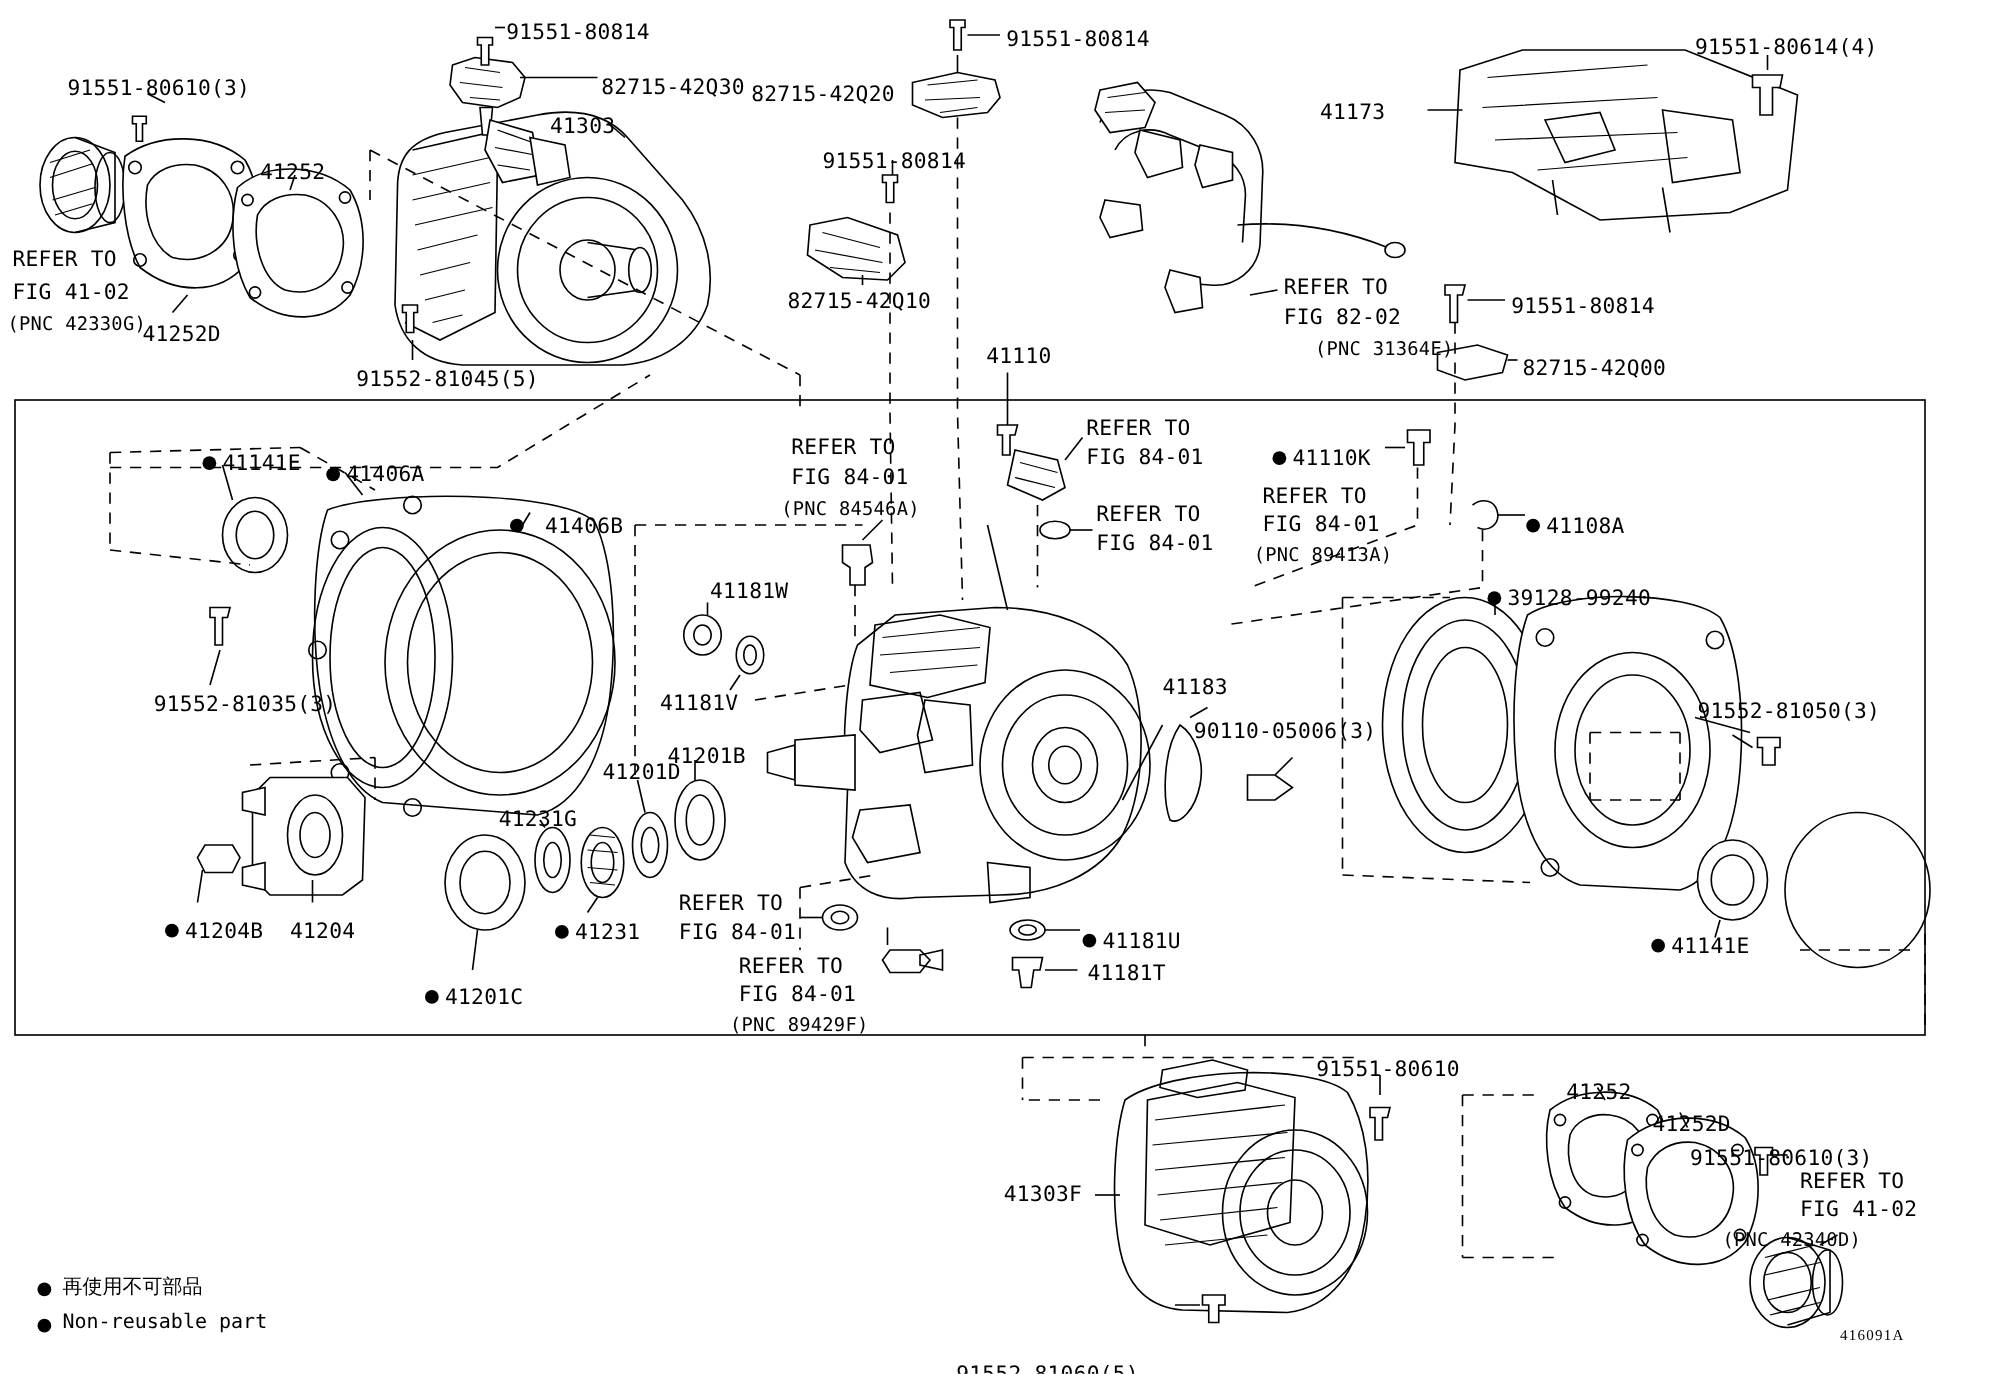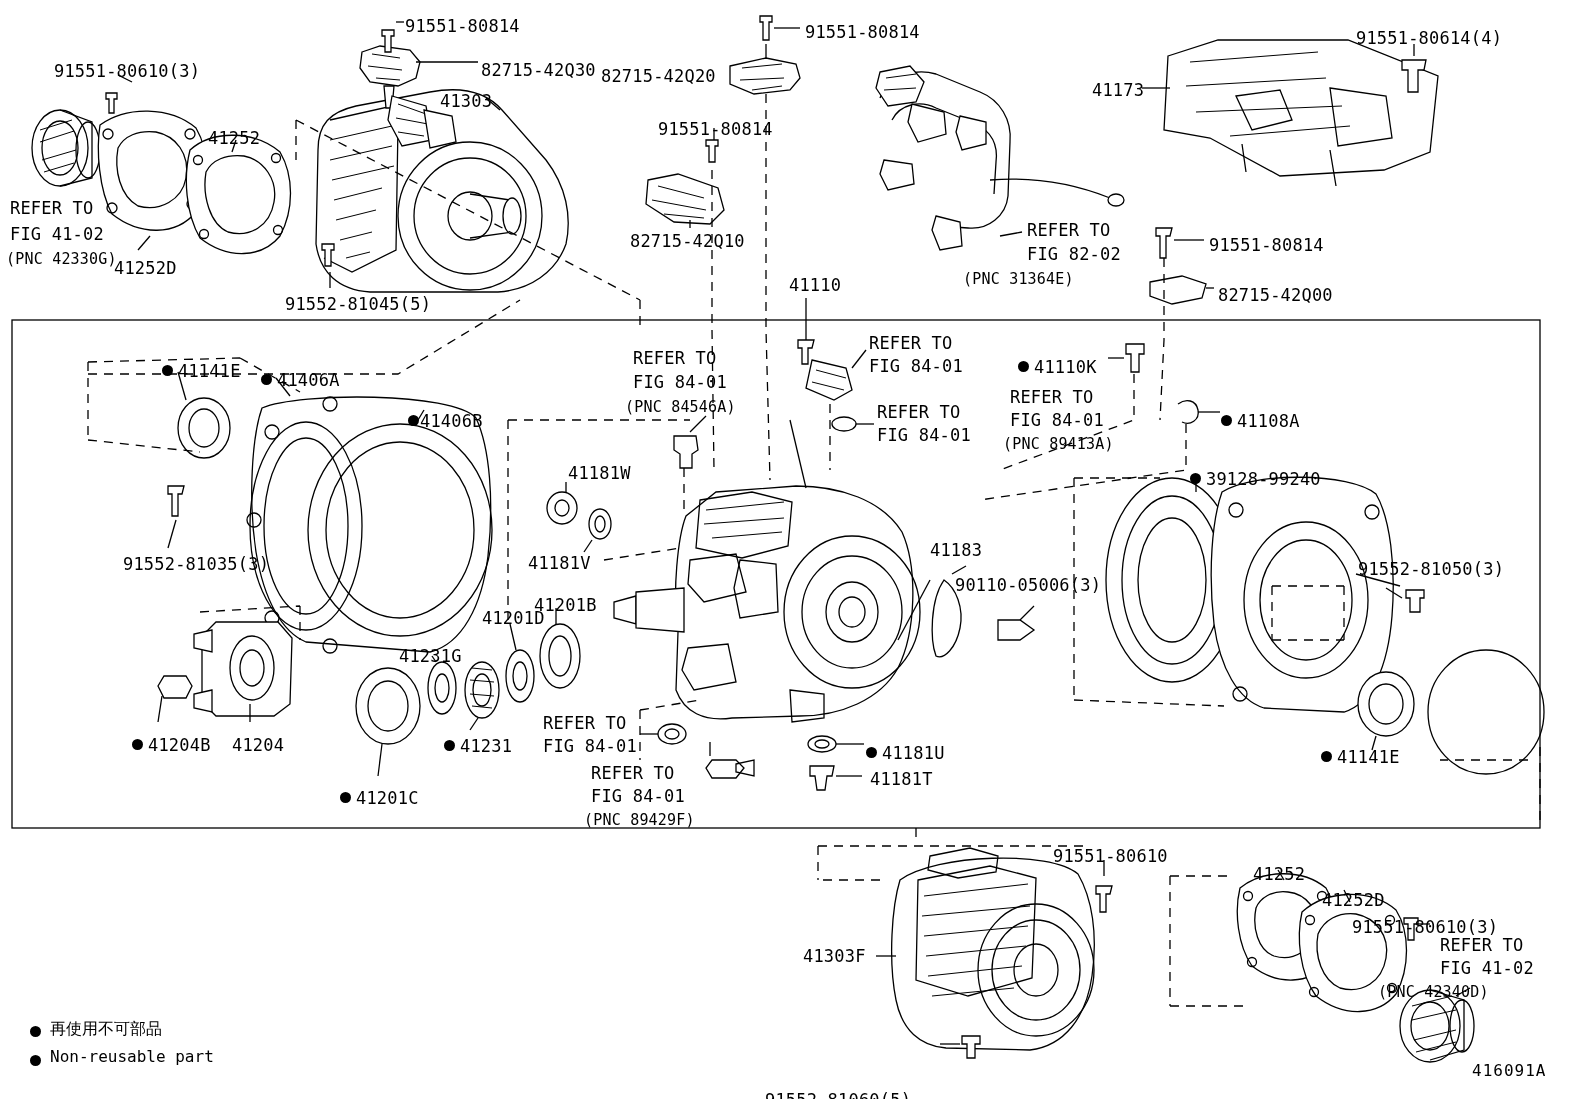--- a/index.html
+++ b/index.html
@@ -4,21 +4,21 @@
 <style>
   html,body{margin:0;padding:0;background:#ffffff;}
   body{width:1592px;height:1099px;position:relative;overflow:hidden;
        font-family:"DejaVu Sans Mono","Liberation Mono",monospace;color:#000;}
   #stage{position:absolute;left:0;top:0;width:1592px;height:1099px;}
   .lbl{position:absolute;white-space:pre;font-size:17px;line-height:20px;letter-spacing:.2px;}
   .lbl.small{font-size:15px;line-height:18px;}
   .dot{position:absolute;width:11px;height:11px;border-radius:50%;background:#000;}
   svg.art{position:absolute;left:0;top:0;width:1592px;height:1099px;overflow:visible;}
   .legend{position:absolute;font-size:16px;}
-  .code{position:absolute;font-size:16px;letter-spacing:1px;}
+  .code{position:absolute;font-size:12px;letter-spacing:1px;font-family:Liberation Serif, serif;}
   .ln{stroke:#000;stroke-width:1.3;fill:none;}
   .dash{stroke:#000;stroke-width:1.3;fill:none;stroke-dasharray:9 7;}
   .thin{stroke:#000;stroke-width:1;fill:none;}
   .fillw{fill:#fff;stroke:#000;stroke-width:1.3;}
   .fillnone{fill:none;stroke:#000;stroke-width:1.3;}
 </style>
 </head>
 <body>
 
 <div id="stage">
@@ -345,32 +345,32 @@
     </g>
 
   </svg>
 
   <div class="lbl" style="left:405px;top:16px">91551-80814</div>
   <div class="lbl" style="left:805px;top:22px">91551-80814</div>
   <div class="lbl" style="left:1356px;top:28px">91551-80614(4)</div>
   <div class="lbl" style="left:54px;top:61px">91551-80610(3)</div>
   <div class="lbl" style="left:481px;top:60px">82715-42Q30</div>
   <div class="lbl" style="left:601px;top:66px">82715-42Q20</div>
-  <div class="lbl" style="left:1092px;top:80px">41173</div>
+  <div class="lbl" style="left:1056px;top:80px">41173</div>
   <div class="lbl" style="left:440px;top:91px">41303</div>
   <div class="lbl" style="left:658px;top:119px">91551-80814</div>
   <div class="lbl" style="left:208px;top:128px">41252</div>
   <div class="lbl" style="left:10px;top:198px">REFER TO</div>
   <div class="lbl" style="left:10px;top:224px">FIG 41-02</div>
   <div class="lbl small" style="left:6px;top:250px">(PNC 42330G)</div>
   <div class="lbl" style="left:114px;top:258px">41252D</div>
   <div class="lbl" style="left:630px;top:231px">82715-42Q10</div>
   <div class="lbl" style="left:1027px;top:220px">REFER TO</div>
   <div class="lbl" style="left:1027px;top:244px">FIG 82-02</div>
-  <div class="lbl small" style="left:963px;top:270px">(PNC 31364E)</div>
+  <div class="lbl small" style="left:1052px;top:270px">(PNC 31364E)</div>
   <div class="lbl" style="left:1209px;top:235px">91551-80814</div>
   <div class="lbl" style="left:1218px;top:285px">82715-42Q00</div>
   <div class="lbl" style="left:285px;top:294px">91552-81045(5)</div>
   <div class="lbl" style="left:789px;top:275px">41110</div>
   <div class="lbl" style="left:869px;top:333px">REFER TO</div>
   <div class="lbl" style="left:869px;top:356px">FIG 84-01</div>
   <div class="lbl" style="left:633px;top:348px">REFER TO</div>
   <div class="lbl" style="left:633px;top:372px">FIG 84-01</div>
   <div class="lbl small" style="left:625px;top:398px">(PNC 84546A)</div>
   <div class="lbl" style="left:1034px;top:357px">41110K</div>
@@ -379,21 +379,21 @@
   <div class="lbl" style="left:1010px;top:410px">FIG 84-01</div>
   <div class="lbl small" style="left:1003px;top:435px">(PNC 89413A)</div>
   <div class="lbl" style="left:1237px;top:411px">41108A</div>
   <div class="dot" style="left:1221px;top:415px"></div>
   <div class="lbl" style="left:877px;top:402px">REFER TO</div>
   <div class="lbl" style="left:877px;top:425px">FIG 84-01</div>
   <div class="lbl" style="left:178px;top:361px">41141E</div>
   <div class="dot" style="left:162px;top:365px"></div>
   <div class="lbl" style="left:277px;top:370px">41406A</div>
   <div class="dot" style="left:261px;top:374px"></div>
-  <div class="lbl" style="left:420px;top:411px">41406B</div>
+  <div class="lbl" style="left:436px;top:411px">41406B</div>
   <div class="dot" style="left:408px;top:415px"></div>
   <div class="lbl" style="left:1206px;top:469px">39128-99240</div>
   <div class="dot" style="left:1190px;top:473px"></div>
   <div class="lbl" style="left:568px;top:463px">41181W</div>
   <div class="lbl" style="left:528px;top:553px">41181V</div>
   <div class="lbl" style="left:123px;top:554px">91552-81035(3)</div>
   <div class="lbl" style="left:930px;top:540px">41183</div>
   <div class="lbl" style="left:1358px;top:559px">91552-81050(3)</div>
   <div class="lbl" style="left:955px;top:575px">90110-05006(3)</div>
   <div class="lbl" style="left:534px;top:595px">41201B</div>

